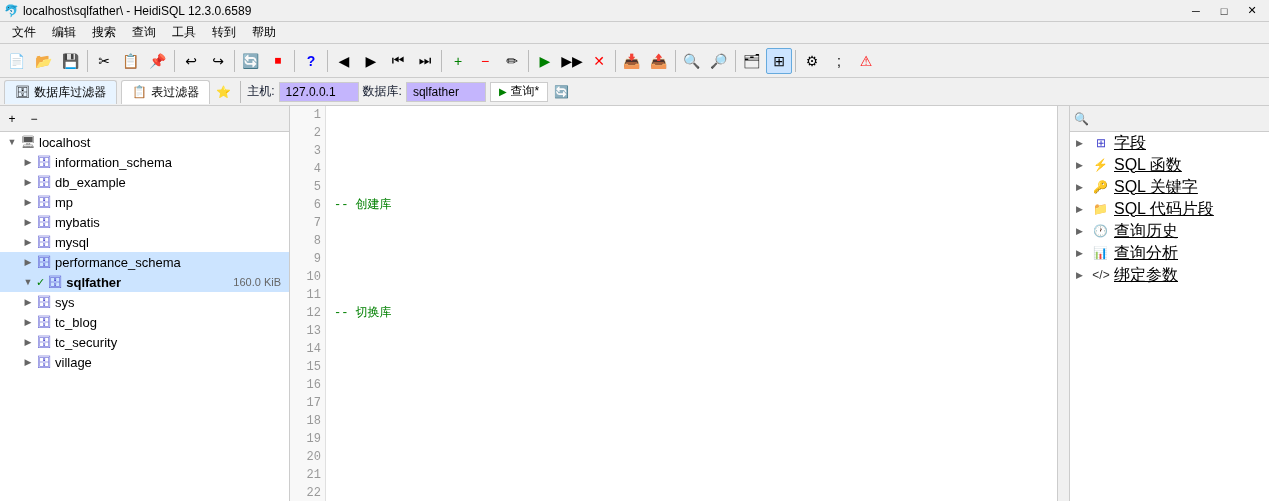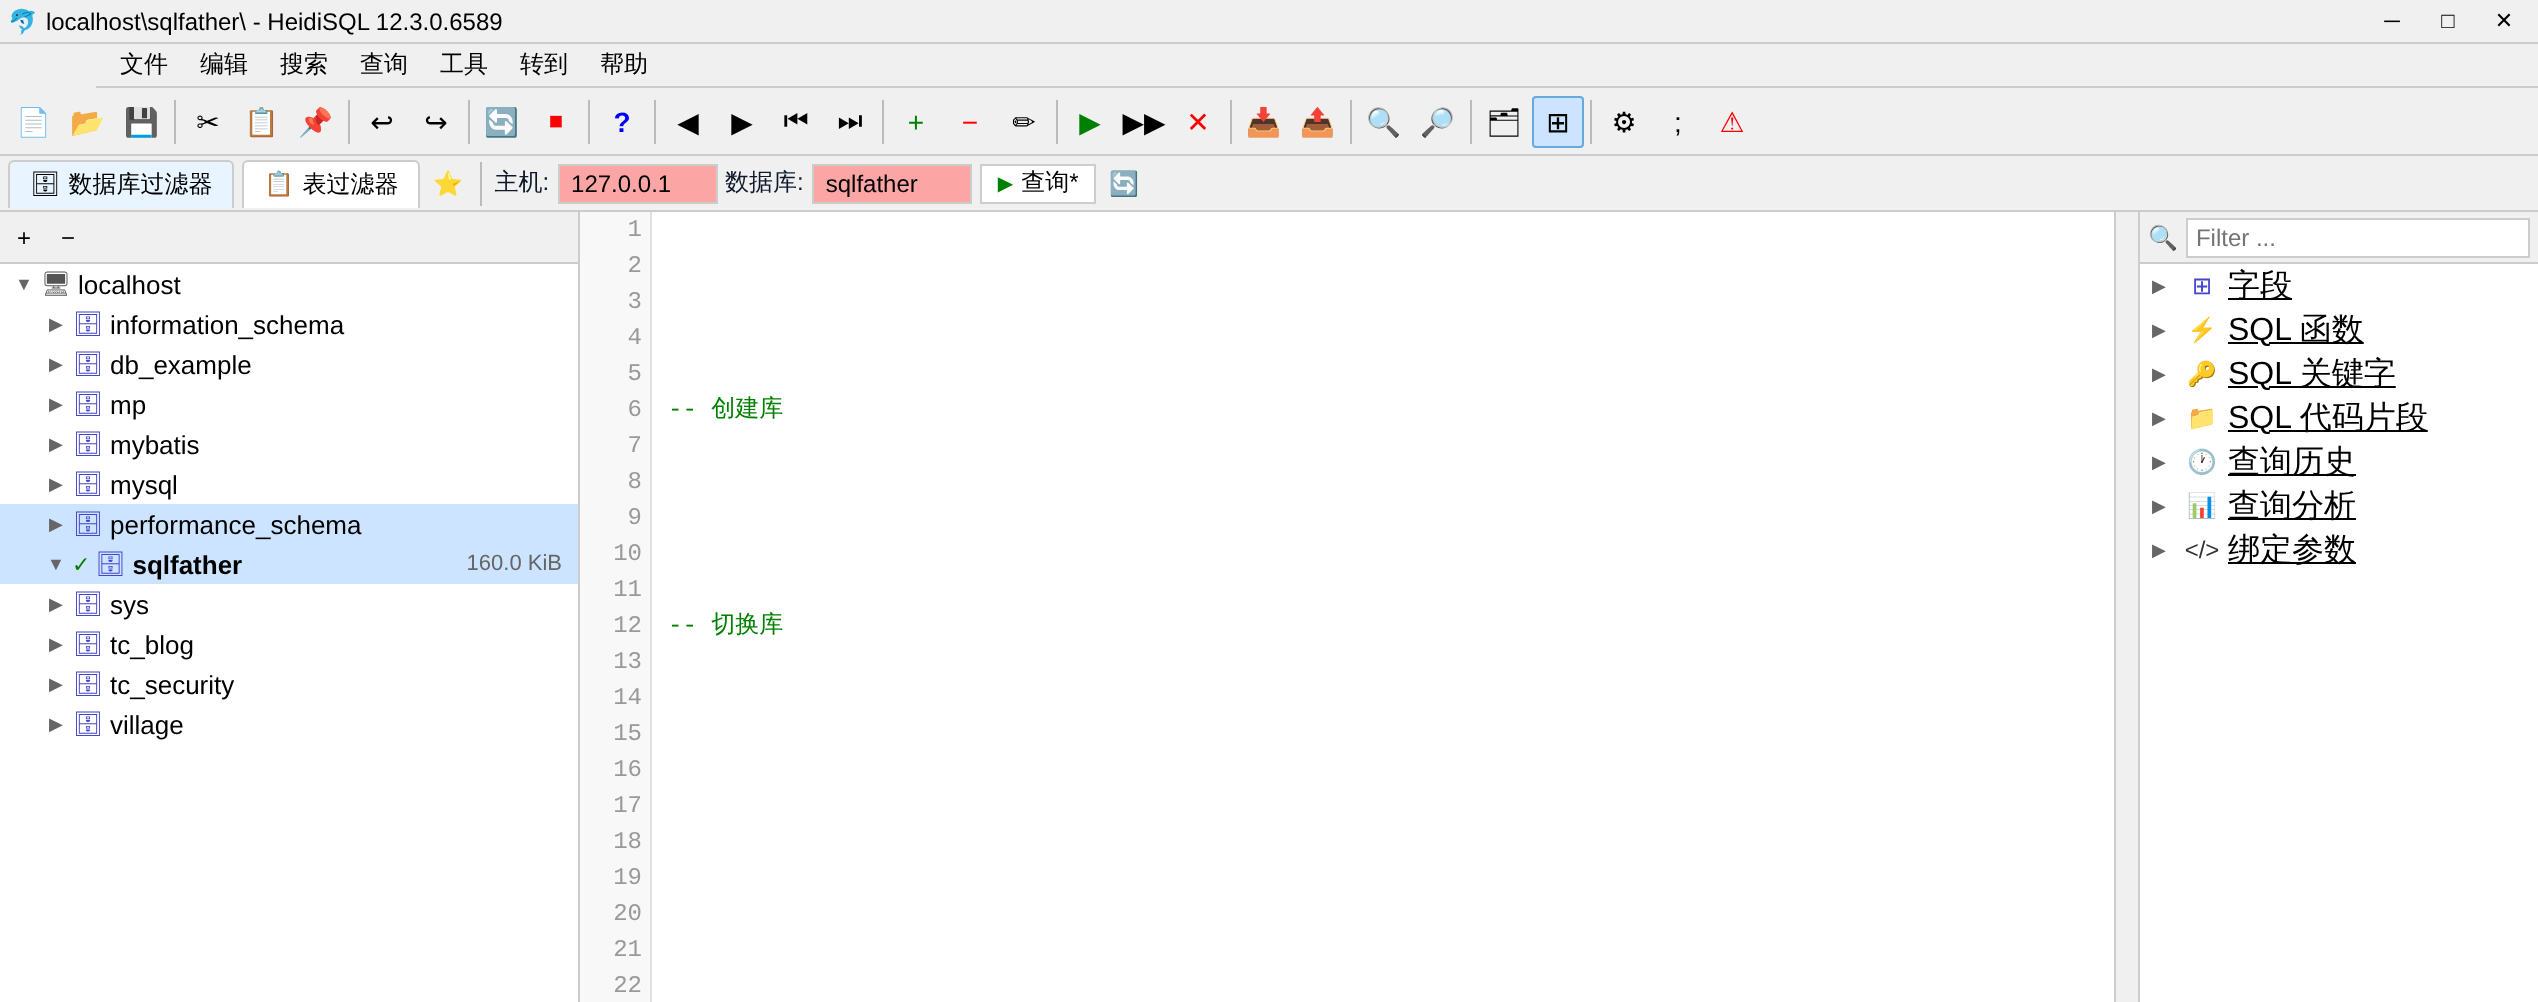--- a/index.html
+++ b/index.html
@@ -19,21 +19,20 @@
 
     
     #menubar {
       background: #f0f0f0;
       height: 22px;
       display: flex;
       align-items: center;
       padding: 0 4px;
       border-bottom: 1px solid #ccc;
       font-size: 12px;
-      margin-left: 48px;
     }
     #menubar .menu-item {
       padding: 2px 8px;
       cursor: pointer;
       border-radius: 2px;
     }
 
     
     #toolbar {
       background: #f0f0f0;
@@ -84,21 +83,21 @@
       padding: 3px 10px;
       cursor: pointer;
       display: flex;
       align-items: center;
       gap: 4px;
       border-radius: 3px 3px 0 0;
       font-size: 12px;
     }
     .conn-tab.active { background: #e8f4ff; }
     .conn-field {
-      background: #fca5a5;
+      background: #c4b5fd;
       border: 1px solid #ccc;
       padding: 2px 6px;
       font-size: 12px;
       height: 20px;
     }
     .conn-label { color: #0f172a; font-size: 12px; }
     .conn-play-btn {
       background: white;
       border: 1px solid #ccc;
       padding: 2px 8px;
@@ -484,21 +483,20 @@
         </div>
       </div>
     </div>
   </div>
 
   <div id="scrollbar-area"></div>
 
   <div id="right-panel">
     <div id="right-filter">
       <span style="color:#888;">🔍</span>
-      <input type="text" placeholder="Filter ..." style="flex: 1 1 0%; border: 1px solid rgb(204, 204, 204); padding: 2px 4px; font-size: 12px; height: 20px;">
     </div>
 
     <div class="right-item">
       <span class="right-expander">▶</span>
       <span class="right-icon icon-field">⊞</span>
       <span class="right-label">字段</span>
     </div>
     <div class="right-item">
       <span class="right-expander">▶</span>
       <span class="right-icon icon-func">⚡</span>

